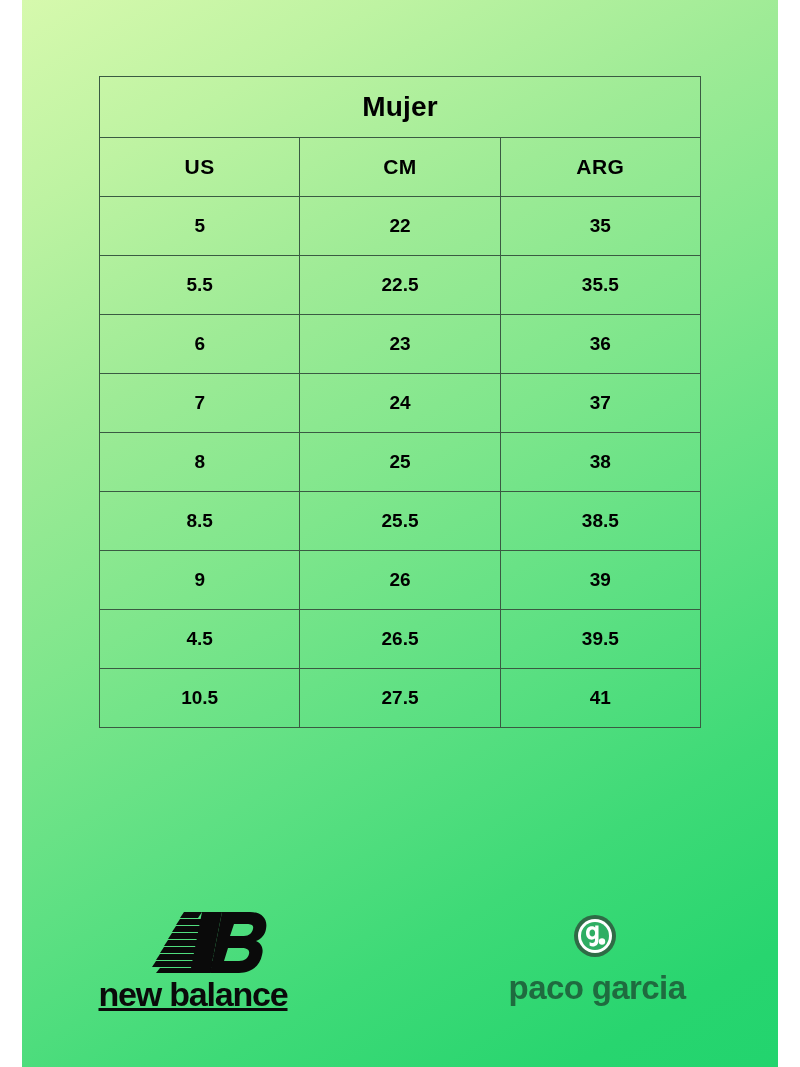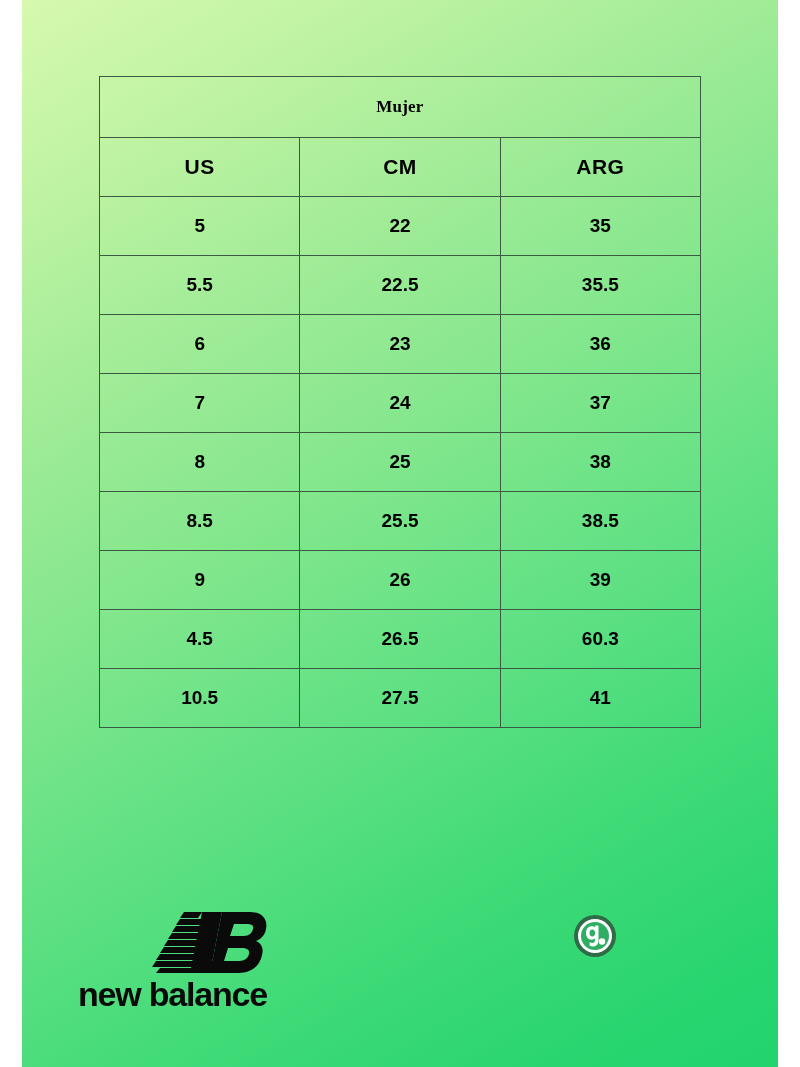--- a/index.html
+++ b/index.html
@@ -44,23 +44,22 @@
   .size-table td {
     border: 1.6px solid #3a5a42;
     text-align: center;
     vertical-align: middle;
     color: #000000;
     font-weight: bold;
     background: transparent;
   }
   .title-cell {
     height: 58px;
-    font-size: 17px;
+    font-size: 28px;
     letter-spacing: 0.2px;
-    font-family: Liberation Serif, serif;
   }
   .col-head {
     height: 56px;
     font-size: 21px;
     letter-spacing: 0.5px;
   }
   .data-cell {
     height: 56px;
     font-size: 19px;
   }
@@ -86,26 +85,27 @@
     left: 72px;
     top: 0;
     width: 120px;
     height: 66px;
   }
   .nb-word {
     position: absolute;
     left: 0;
     top: 66px;
     width: 230px;
-    text-align: left;
+    text-align: center;
     font-size: 34px;
     font-weight: bold;
     color: #0a0a0a;
     letter-spacing: -1.2px;
     line-height: 40px;
+    text-decoration: underline;
   }
 
   .pg-logo {
     position: absolute;
     left: 470px;
     top: 14px;
     width: 210px;
     height: 110px;
   }
   .pg-badge {
@@ -175,21 +175,21 @@
         <td class="data-cell">38.5</td>
       </tr>
       <tr>
         <td class="data-cell">9</td>
         <td class="data-cell">26</td>
         <td class="data-cell">39</td>
       </tr>
       <tr>
         <td class="data-cell">4.5</td>
         <td class="data-cell">26.5</td>
-        <td class="data-cell">60.3</td>
+        <td class="data-cell">39.5</td>
       </tr>
       <tr>
         <td class="data-cell">10.5</td>
         <td class="data-cell">27.5</td>
         <td class="data-cell">41</td>
       </tr>
     </tbody>
   </table>
 
   <div class="logos">
@@ -234,17 +234,18 @@
                    C17.4,28.6 18.3,28.9 19.3,28.9 C21.0,28.9 22.0,27.9 22.0,26.0
                    L22.0,24.6 C21.2,25.3 20.1,25.7 18.8,25.7
                    C15.4,25.7 13.0,23.0 13.0,19.0 C13.0,15.0 15.4,12.3 18.9,12.3
                    C20.3,12.3 21.4,12.8 22.2,13.6 L22.2,11.5 Z
                    M19.3,15.6 C17.6,15.6 16.5,16.9 16.5,19.0
                    C16.5,21.1 17.6,22.4 19.3,22.4 C21.0,22.4 22.1,21.1 22.1,19.0
                    C22.1,16.9 21.0,15.6 19.3,15.6 Z" fill="#ffffff"></path>
           <circle cx="29" cy="27.5" r="3.2" fill="#ffffff"></circle>
         </svg>
       </div>
+      <div class="pg-word">paco garcia</div>
     </div>
 
   </div>
 
 </div>
 
 </body></html>

